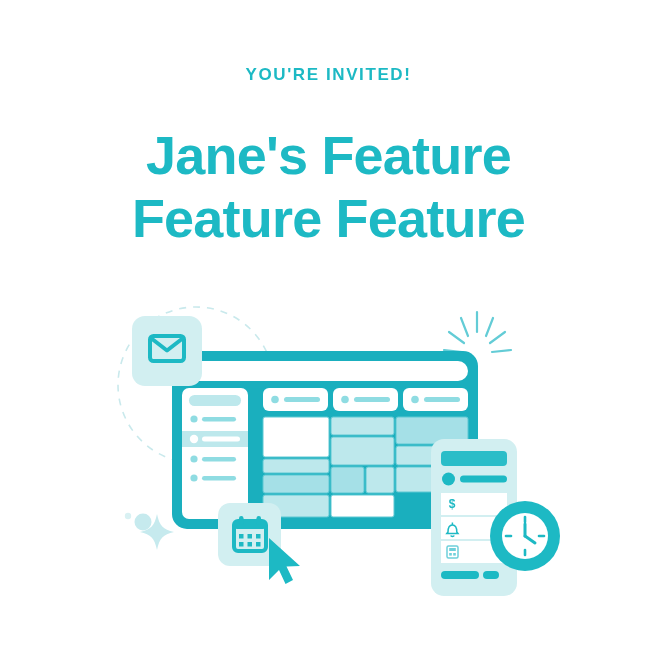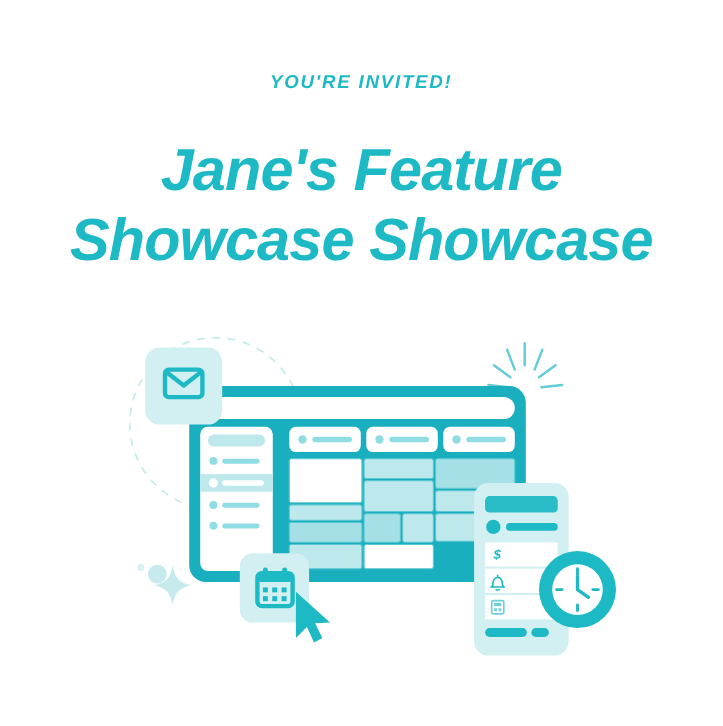--- a/index.html
+++ b/index.html
@@ -14,21 +14,20 @@
     overflow: hidden;
     position: relative;
   }
   #invite-card {
     position: absolute;
     inset: 0;
     background: #ffffff;
     display: flex;
     flex-direction: column;
     align-items: center;
-    font-style: italic;
   }
   .eyebrow {
     margin-top: 66px;
     font-size: 17px;
     font-weight: bold;
     letter-spacing: 1.6px;
     color: #1DB9C4;
     text-transform: uppercase;
     line-height: 1;
   }
@@ -54,21 +53,21 @@
 </style>
 </head>
 <body>
 
 <div id="invite-card">
 
   <div class="eyebrow">YOU'RE INVITED!</div>
 
   <h1 class="headline">
     <span class="line">Jane's Feature</span>
-    <span class="line">Showcase Showcase</span>
+    <span class="line">Feature Feature</span>
   </h1>
 
   <div class="illustration-wrap">
     <svg class="illustration" width="657" height="340" viewBox="0 0 657 340" xmlns="http://www.w3.org/2000/svg">
 
       <circle cx="196" cy="97" r="78" fill="none" stroke="#C9E9EC" stroke-width="1.6" stroke-dasharray="7 7"></circle>
 
       <g stroke="#63CCD6" stroke-width="2.2" stroke-linecap="round">
         <line x1="477" y1="24" x2="477" y2="44"></line>
         <line x1="493" y1="30" x2="486" y2="48"></line>

